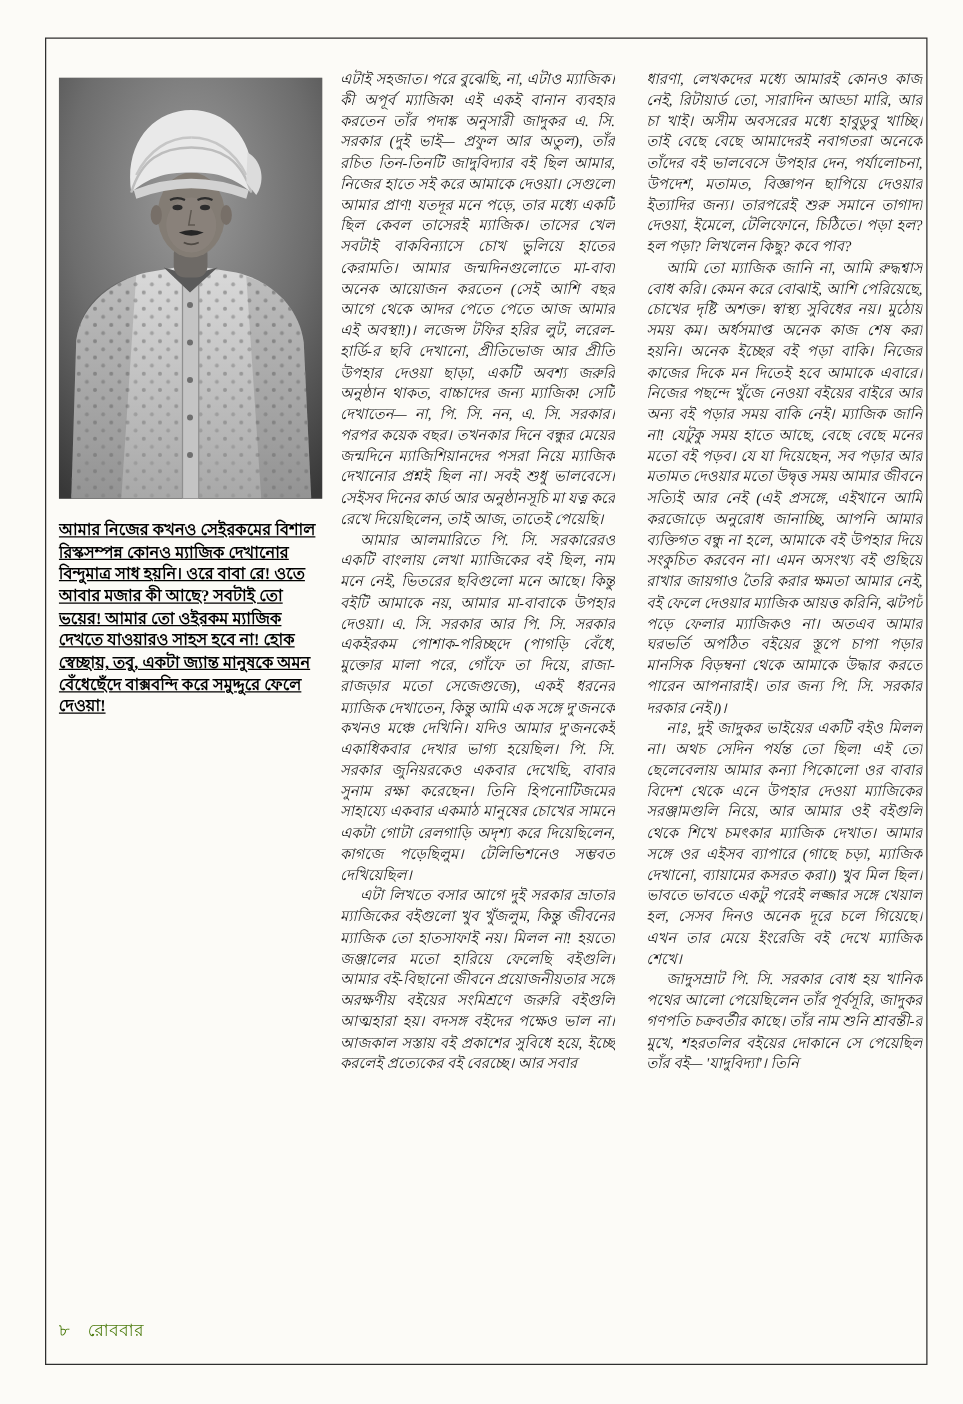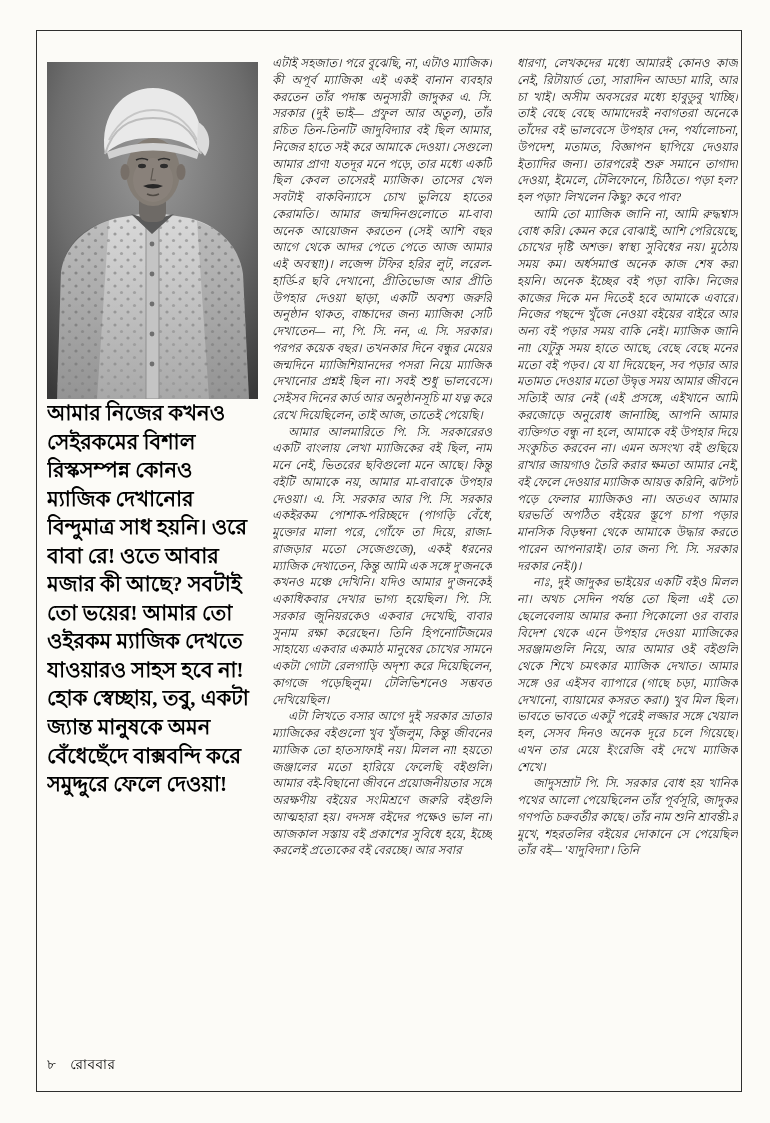--- a/index.html
+++ b/index.html
@@ -29,42 +29,44 @@
 
   .photo {
     width: 211px; height: 337px;
     background: #555;
     overflow: hidden;
     display: block;
   }
   .photo svg { display: block; width: 100%; height: 100%; }
 
   .pullquote {
-    font-size: 21px;
+    margin-top: 16px;
+    font-size: 13px;
     font-weight: 700;
     line-height: 1.36;
     color: #000;
     text-align: left;
+    text-decoration: underline;
   }
 
   .bodytext p {
     margin: 0;
     font-size: 11.8px;
     line-height: 1.42;
     text-align: justify;
     color: #161616;
     font-style: italic;
   }
   .bodytext p.indent { text-indent: 16px; }
 
   .footer {
     position: absolute;
     left: 47px; top: 1054px;
     font-size: 13.5px;
-    color: #000000;
+    color: #4d7c0f;
     letter-spacing: 0.5px;
   }
   .footer .pgnum { margin-right: 10px; }
 </style>
 </head>
 <body>
 
 <div class="page">
 
   <div class="frame"></div>

